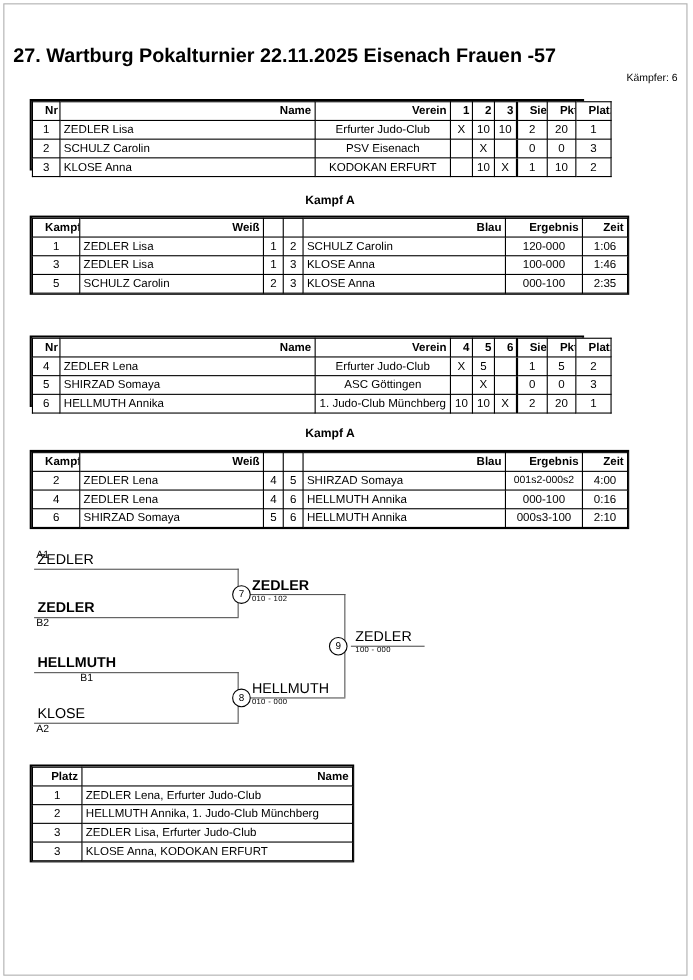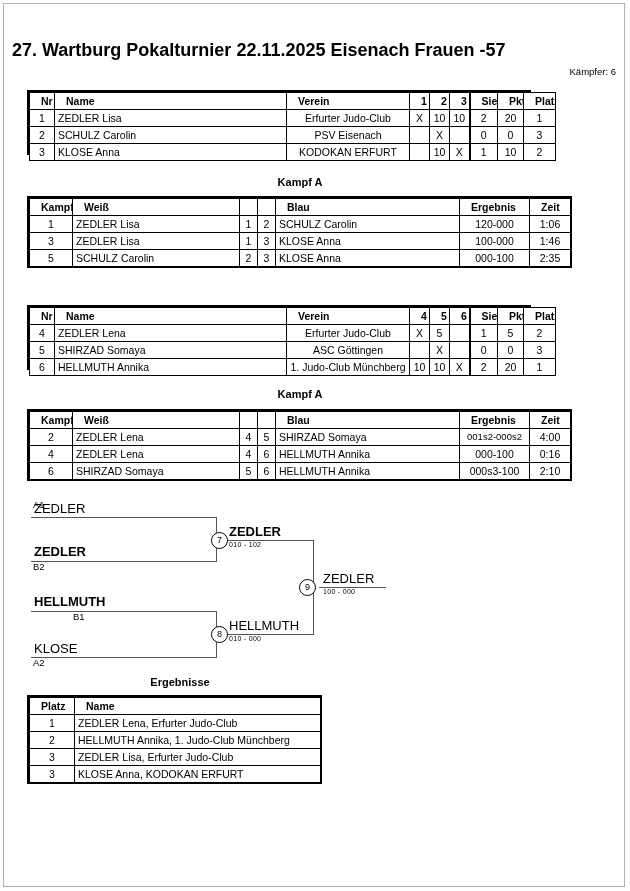--- a/index.html
+++ b/index.html
@@ -82,21 +82,21 @@
     border: 1px solid #000000;
     padding: 0 3px;
     height: 16px;
     line-height: 16px;
     font-weight: normal;
     overflow: hidden;
     white-space: nowrap;
   }
   .tbl th {
     font-weight: bold;
-    text-align: left;
+    text-align: right;
     padding-left: 11px;
   }
   .c { text-align: center; }
   .l { text-align: left; }
   .b { font-weight: bold; }
   .thick-left { border-left: 2px solid #000 !important; }
 
   
   .bracket {
     position: absolute;
@@ -431,21 +431,20 @@
     <div class="bk-underline" style="left:226px; top:139px; width:88px;"></div>
     <div class="bk-score" style="left:229px; top:139px;">010 - 000</div>
 
     <div class="bk-line-v" style="left:313px; top:45px; height:94px;"></div>
     <div class="bk-node" style="left:299px; top:84px;">9</div>
     <div class="bk-name" style="left:323px; top:78px;">ZEDLER</div>
     <div class="bk-underline" style="left:319px; top:92px; width:67px;"></div>
     <div class="bk-score" style="left:323px; top:92px;">100 - 000</div>
   </div>
 
-  <div class="caption" style="left:40px; top:676px; width:280px;">Ergebnisse</div>
 
   <div class="tbl-wrap" style="left:27px; top:695px; width:295px; height:89px;">
     <table class="tbl" style="left:0; top:0; width:291px;">
       <colgroup>
           <col style="width:45px">
           <col style="width:246px">
         </colgroup>
       <thead>
         <tr>
           <th class="l">Platz</th>

